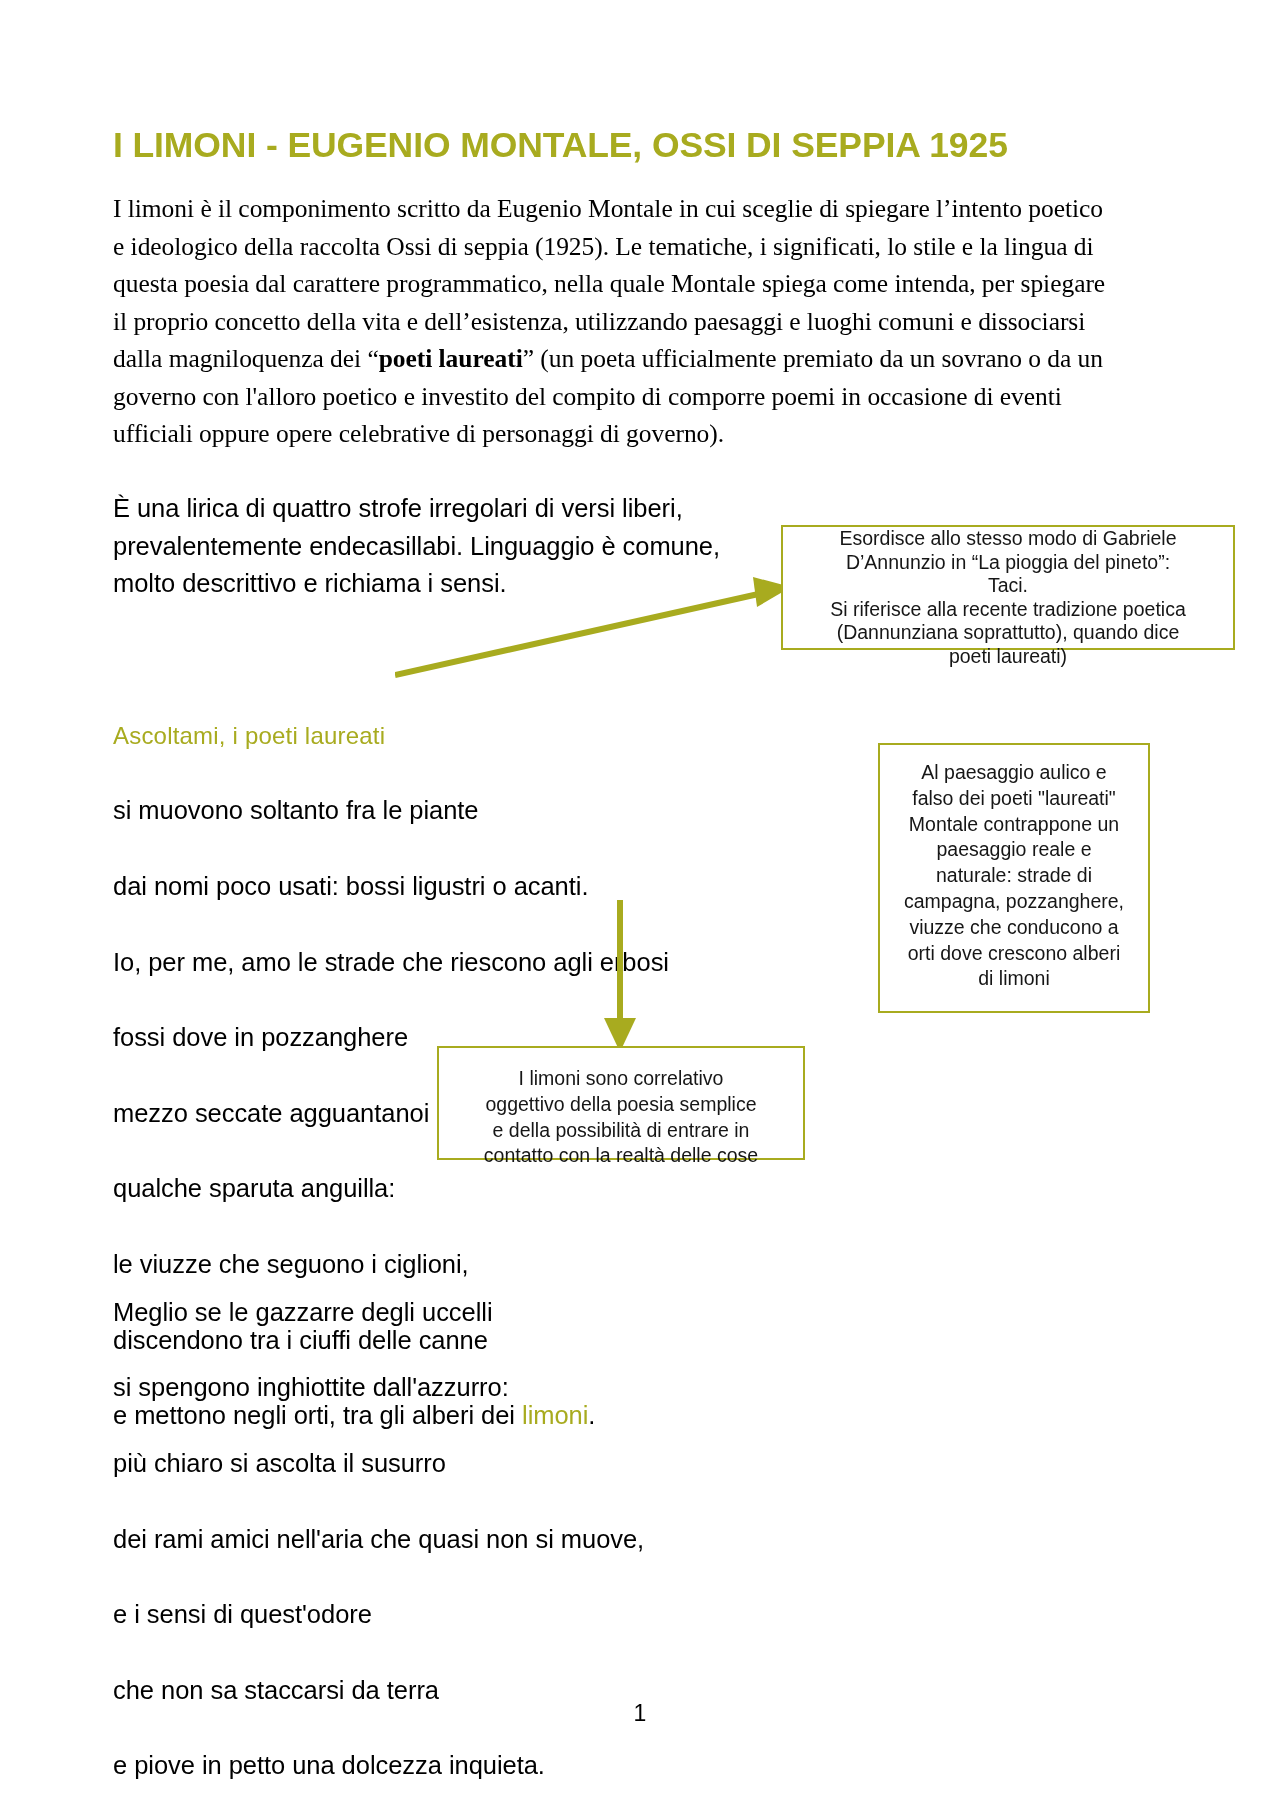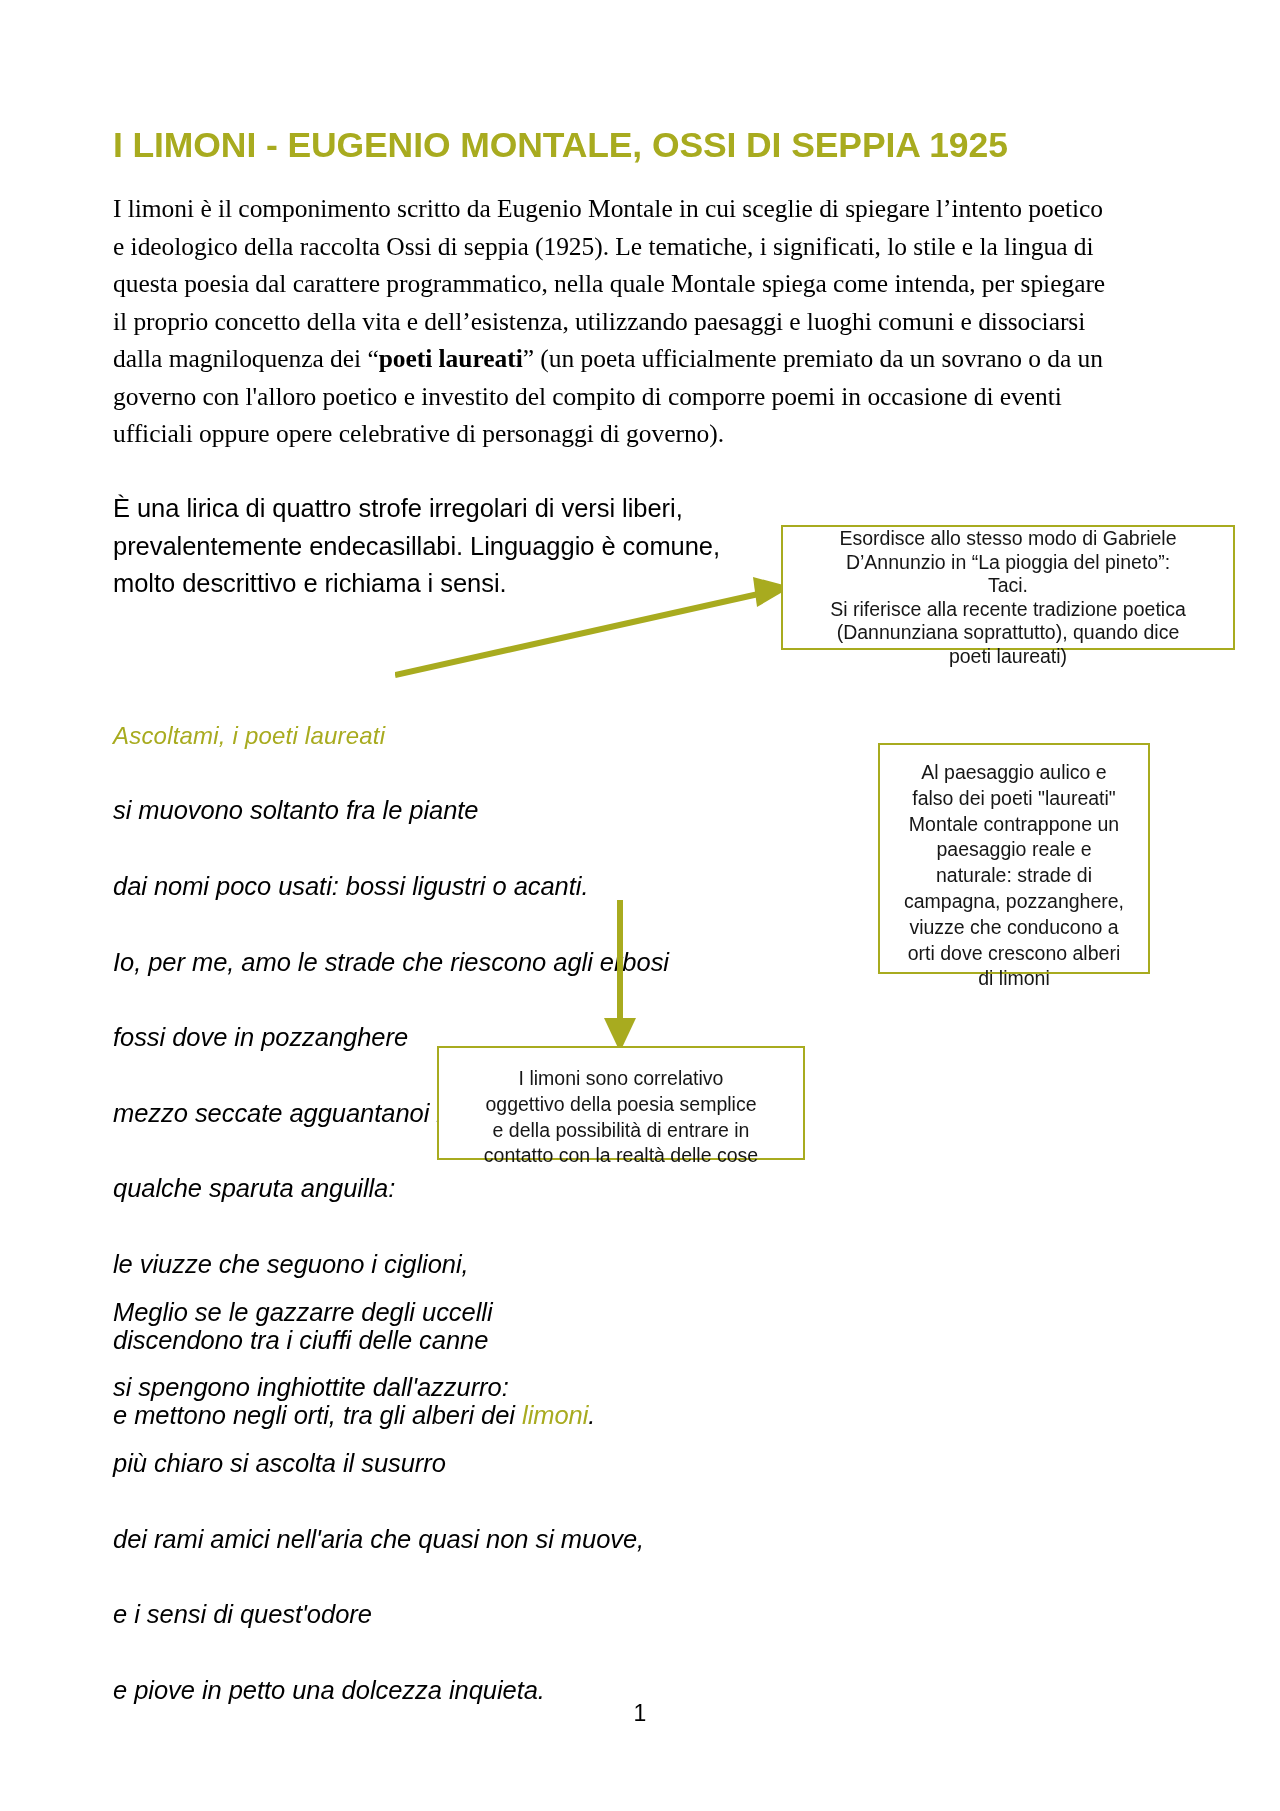--- a/index.html
+++ b/index.html
@@ -65,21 +65,20 @@
 
   
   .stanza {
     position: absolute;
     font-family: "Liberation Sans Narrow", "Liberation Sans", sans-serif;
     font-size: 25.5px;
     line-height: 37.8px;
     color: #000000;
     letter-spacing: -0.05px;
     white-space: pre-line;
-    font-style: italic;
   }
   .stanza-1 { left: 113px; top: 679px; width: 720px; }
   .stanza-2 { left: 113px; top: 1256px; width: 760px; }
 
   .poem-line { display: block; white-space: nowrap; }
 
   .accent-wide {
     color: #a8ab1f;
     font-family: "Liberation Sans", sans-serif;
     font-size: 24px;
@@ -107,21 +106,21 @@
     height: 125px;
     font-size: 19.5px;
     line-height: 23.5px;
     padding-top: 0;
   }
 
   #callout-paesaggio {
     left: 878px;
     top: 743px;
     width: 272px;
-    height: 231px;
+    height: 270px;
     font-size: 19.5px;
     line-height: 25.8px;
     padding-top: 15px;
   }
 
   #callout-correlativo {
     left: 437px;
     top: 1046px;
     width: 368px;
     height: 114px;
@@ -189,20 +188,21 @@
     <span class="poem-line">discendono tra i ciuffi delle canne</span>
     <span class="poem-line"><span>e mettono negli orti, tra gli alberi dei </span><span class="accent-inline">limoni</span><span>.</span></span>
   </div>
 
   <div class="stanza stanza-2">
     <span class="poem-line">Meglio se le gazzarre degli uccelli</span>
     <span class="poem-line">si spengono inghiottite dall'azzurro:</span>
     <span class="poem-line">più chiaro si ascolta il susurro</span>
     <span class="poem-line">dei rami amici nell'aria che quasi non si muove,</span>
     <span class="poem-line">e i sensi di quest'odore</span>
+    <span class="poem-line">che non sa staccarsi da terra</span>
     <span class="poem-line">e piove in petto una dolcezza inquieta.</span>
     
     
     
     
   </div>
 
   <svg class="connector" id="connector-arrow-dannunzio" viewBox="0 0 400 110">
     <line x1="0" y1="100" x2="368" y2="18" stroke="#a8ab1f" stroke-width="6"></line>
     <polygon points="396,12 358,2 362,32" fill="#a8ab1f"></polygon>

